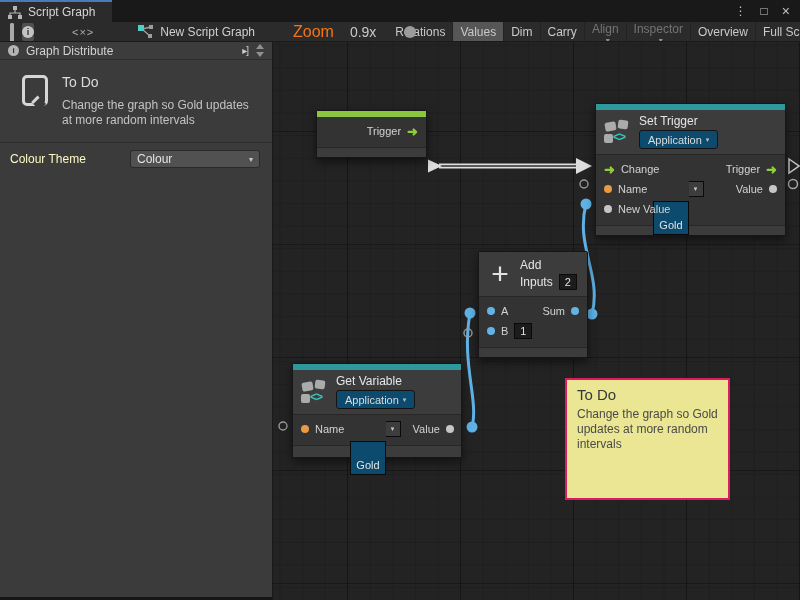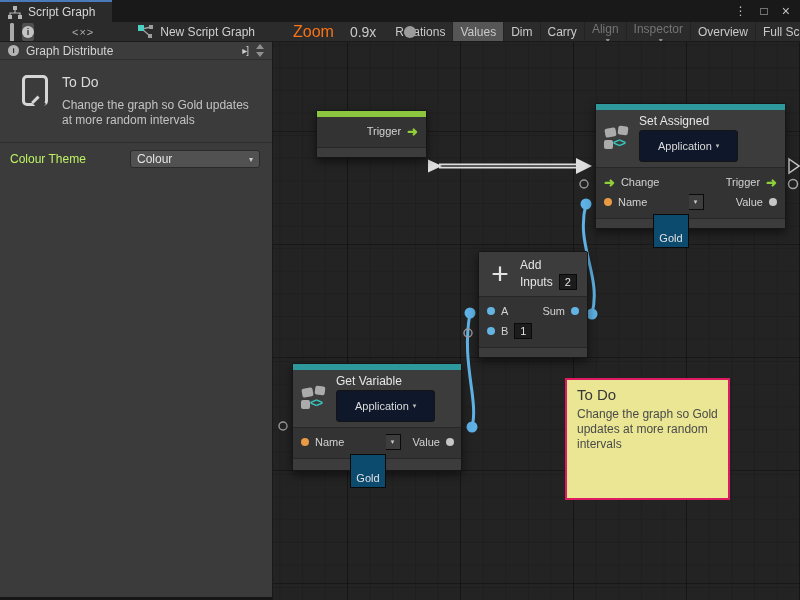--- a/index.html
+++ b/index.html
@@ -45,21 +45,21 @@
   .tri-up { width:0; height:0; border-left:4px solid transparent; border-right:4px solid transparent; border-bottom:5px solid #909090; }
   .tri-down { width:0; height:0; border-left:4px solid transparent; border-right:4px solid transparent; border-top:5px solid #909090; }
 
   .note-block { display:flex; gap:14px; padding:12px 10px 14px 22px; border-bottom:1px solid #2D2D2D; }
   .note-icon { position:relative; width:26px; height:31px; border:3px solid #D6D6D6; border-radius:5px; margin-top:3px; flex:0 0 auto; }
   .note-icon::after { content:""; position:absolute; right:-1px; bottom:-1px; width:9px; height:9px; background:#3B3B3B; border-top:3px solid #D6D6D6; transform:rotate(-45deg); transform-origin:bottom right; }
   .note-texts { flex:1; }
   .note-title { font-size:14px; color:#DBDBDB; margin:2px 0 8px; }
   .note-body { font-size:12px; color:#C3C3C3; line-height:15px; max-width:215px; }
   .theme-row { display:flex; align-items:center; padding:7px 12px 7px 10px; gap:10px; }
-  .theme-label { font-size:12px; color:#bef264; width:110px; }
+  .theme-label { font-size:12px; color:#fef9c3; width:110px; }
   .theme-select { flex:1; height:18px; background:#515151; border:1px solid #2A2A2A; border-radius:3px; display:flex; align-items:center; padding:0 6px; font-size:12px; color:#E4E4E4; }
   .theme-select .dd2 { margin-left:auto; font-size:8px; color:#C9C9C9; }
 
   
   .canvas { position:absolute; left:273px; top:42px; width:527px; height:558px; background-color:#232323;
     background-image:
       linear-gradient(to right, rgba(0,0,0,0.30) 1px, transparent 1px),
       linear-gradient(to bottom, rgba(0,0,0,0.30) 1px, transparent 1px),
       linear-gradient(to right, rgba(0,0,0,0.12) 1px, transparent 1px),
       linear-gradient(to bottom, rgba(0,0,0,0.12) 1px, transparent 1px);
@@ -77,21 +77,21 @@
   .node-sub { font-size:10px; color:#9D9D9D; }
   .node-body { background:#333333; padding:4px 0 6px; }
   .node-footer { background:#3C3C3C; border-top:1px solid #272727; height:10px; }
   .port-row { display:flex; align-items:center; gap:6px; padding:1px 8px; height:20px; font-size:11px; color:#D2D2D2; }
   .spacer { flex:1; }
   .dot { width:8px; height:8px; border-radius:50%; flex:0 0 auto; }
   .dot-blue { background:#63B3E3; }
   .dot-orange { background:#E89A45; }
   .dot-gray { background:#C6C6C6; }
   .flow-arrow { color:#90CE3A; font-size:13px; font-weight:bold; line-height:1; }
-  .pill { display:inline-flex; align-items:center; gap:4px; height:32px; background:#0f172a; border:1px solid #141414; border-radius:3px; padding:0 18px; font-size:11px; color:#DCDCDC; }
+  .pill { display:inline-flex; align-items:center; gap:4px; height:19px; background:#0c4a6e; border:1px solid #141414; border-radius:3px; padding:0 8px; font-size:11px; color:#DCDCDC; }
   .pill-label { max-width:56px; overflow:hidden; white-space:nowrap; }
   .pill .dd3 { font-size:7px; color:#BDBDBD; }
   .combo { display:inline-flex; height:16px; }
   .combo-val { background:#0c4a6e; border:1px solid #0A0A0A; padding:16px 5px; font-size:11px; color:#E2E2E2; line-height:14px;margin-top:20px; }
   .combo-btn { width:15px; background:#3D3D3D; border:1px solid #0A0A0A; border-left:none; font-size:7px; color:#C9C9C9; text-align:center; line-height:14px; }
   .value-box { background:#1C1C1C; border:1px solid #0A0A0A; padding:0 5px; font-size:11px; color:#E2E2E2; line-height:14px; height:16px; }
 
   
   .loop-icon { position:relative; width:20px; height:20px; border:4px solid #8CC63E; border-radius:6px; margin:2px 2px; flex:0 0 auto; }
   .loop-icon::before { content:""; position:absolute; left:-5px; bottom:-5px; width:11px; height:10px; background:#3C3C3C; }
@@ -258,21 +258,21 @@
     <div class="node" id="node-set-var">
       <div class="colorbar" style="background:#2E999C"></div>
       <div class="node-header">
         <span class="var-icon">
           <i class="vb vb1"></i>
             <i class="vb vb2"></i>
             <i class="vb vb3"></i>
           <b class="vb-code">&lt;&gt;</b>
         </span>
         <span class="hdr-texts">
-          <span class="node-title">Set Assigned</span>
+          <span class="node-title">Set Trigger</span>
           <span class="pill">
             <span class="pill-label">Application</span>
             <span class="dd3">▾</span>
           </span>
         </span>
       </div>
       <div class="node-body">
         <div class="port-row">
           <span class="flow-arrow">➜</span>
           <span>Change</span>
@@ -283,20 +283,24 @@
         <div class="port-row">
           <span class="dot dot-orange"></span>
           <span>Name</span>
           <span class="combo">
             <span class="combo-val">Gold</span>
             <span class="combo-btn">▾</span>
           </span>
           <span class="spacer"></span>
           <span>Value</span>
           <span class="dot dot-gray"></span>
+        </div>
+        <div class="port-row">
+          <span class="dot dot-gray"></span>
+          <span>New Value</span>
         </div>
       </div>
       <div class="node-footer"></div>
     </div>
 
     <div class="node" id="node-add">
       <div class="node-header" style="padding:6px 9px">
         <span class="plus-icon">+</span>
         <span class="hdr-texts">
           <span class="node-title">Add</span>

